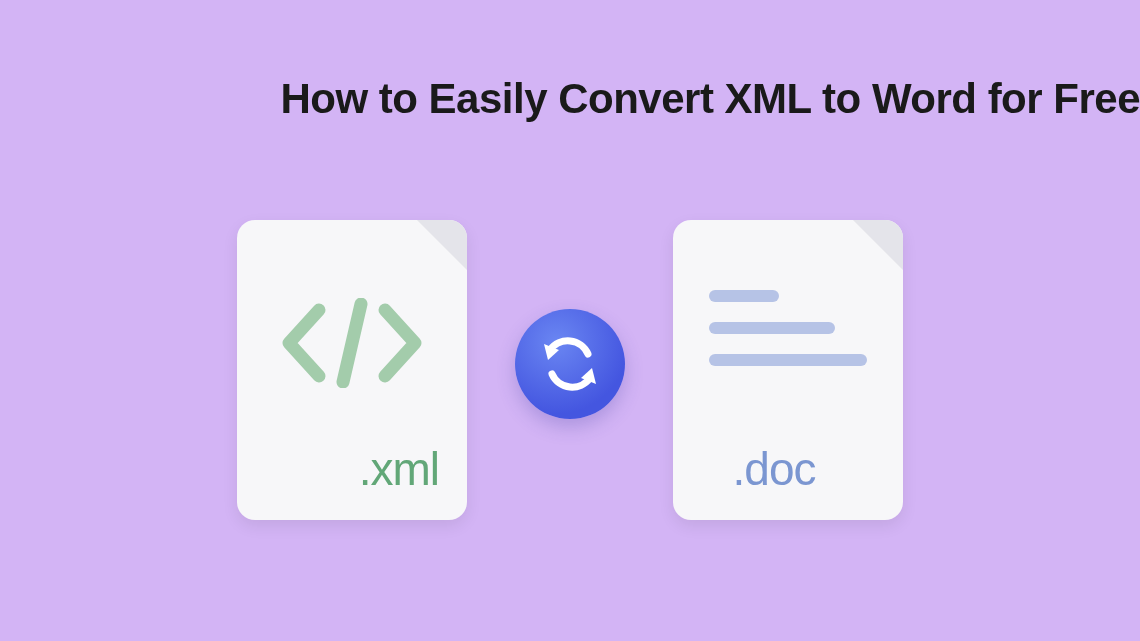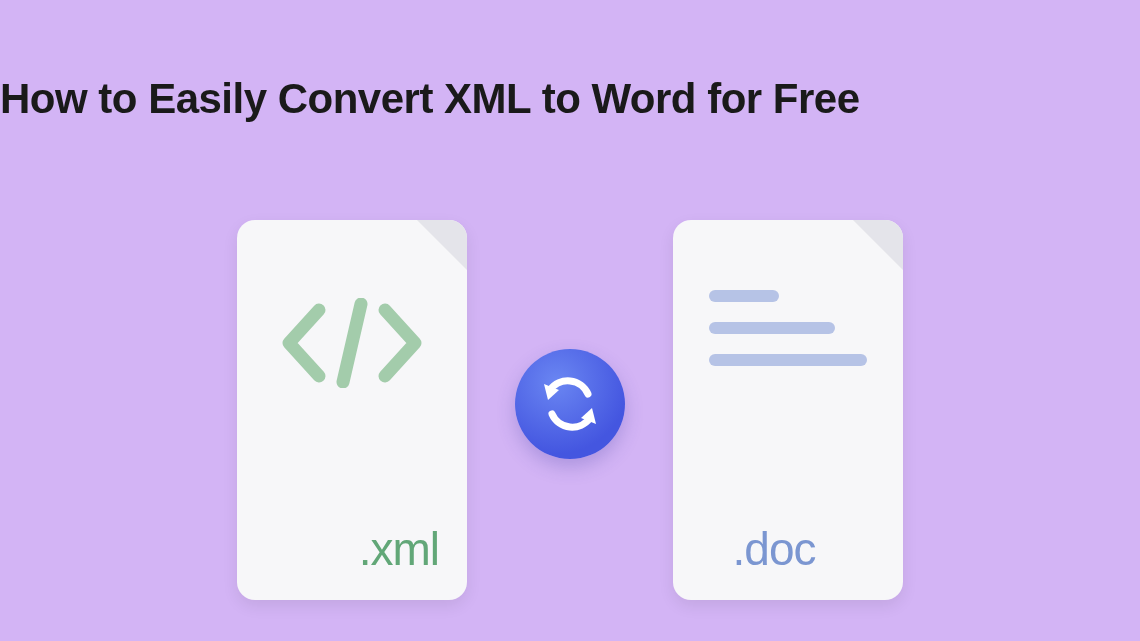--- a/index.html
+++ b/index.html
@@ -13,39 +13,39 @@
     background: #d3b4f5;
     font-family: -apple-system, BlinkMacSystemFont, "Segoe UI", Arial, sans-serif;
     position: relative;
     overflow: hidden;
   }
   .title {
     position: absolute;
     top: 75px;
     left: 0;
     right: 0;
-    text-align: left;
+    text-align: right;
     font-size: 42px;
     font-weight: 700;
     color: #1a1a1a;
     letter-spacing: -0.5px;
   }
   .illustration {
     position: absolute;
     top: 220px;
     left: 0;
     right: 0;
     display: flex;
     justify-content: center;
     align-items: center;
     gap: 48px;
   }
   .file-card {
     width: 230px;
-    height: 380px;
+    height: 300px;
     background: #f7f7f9;
     border-radius: 18px;
     position: relative;
     box-shadow: 0 6px 16px rgba(0,0,0,0.08);
   }
   .file-corner {
     position: absolute;
     top: 0;
     right: 0;
     width: 50px;

